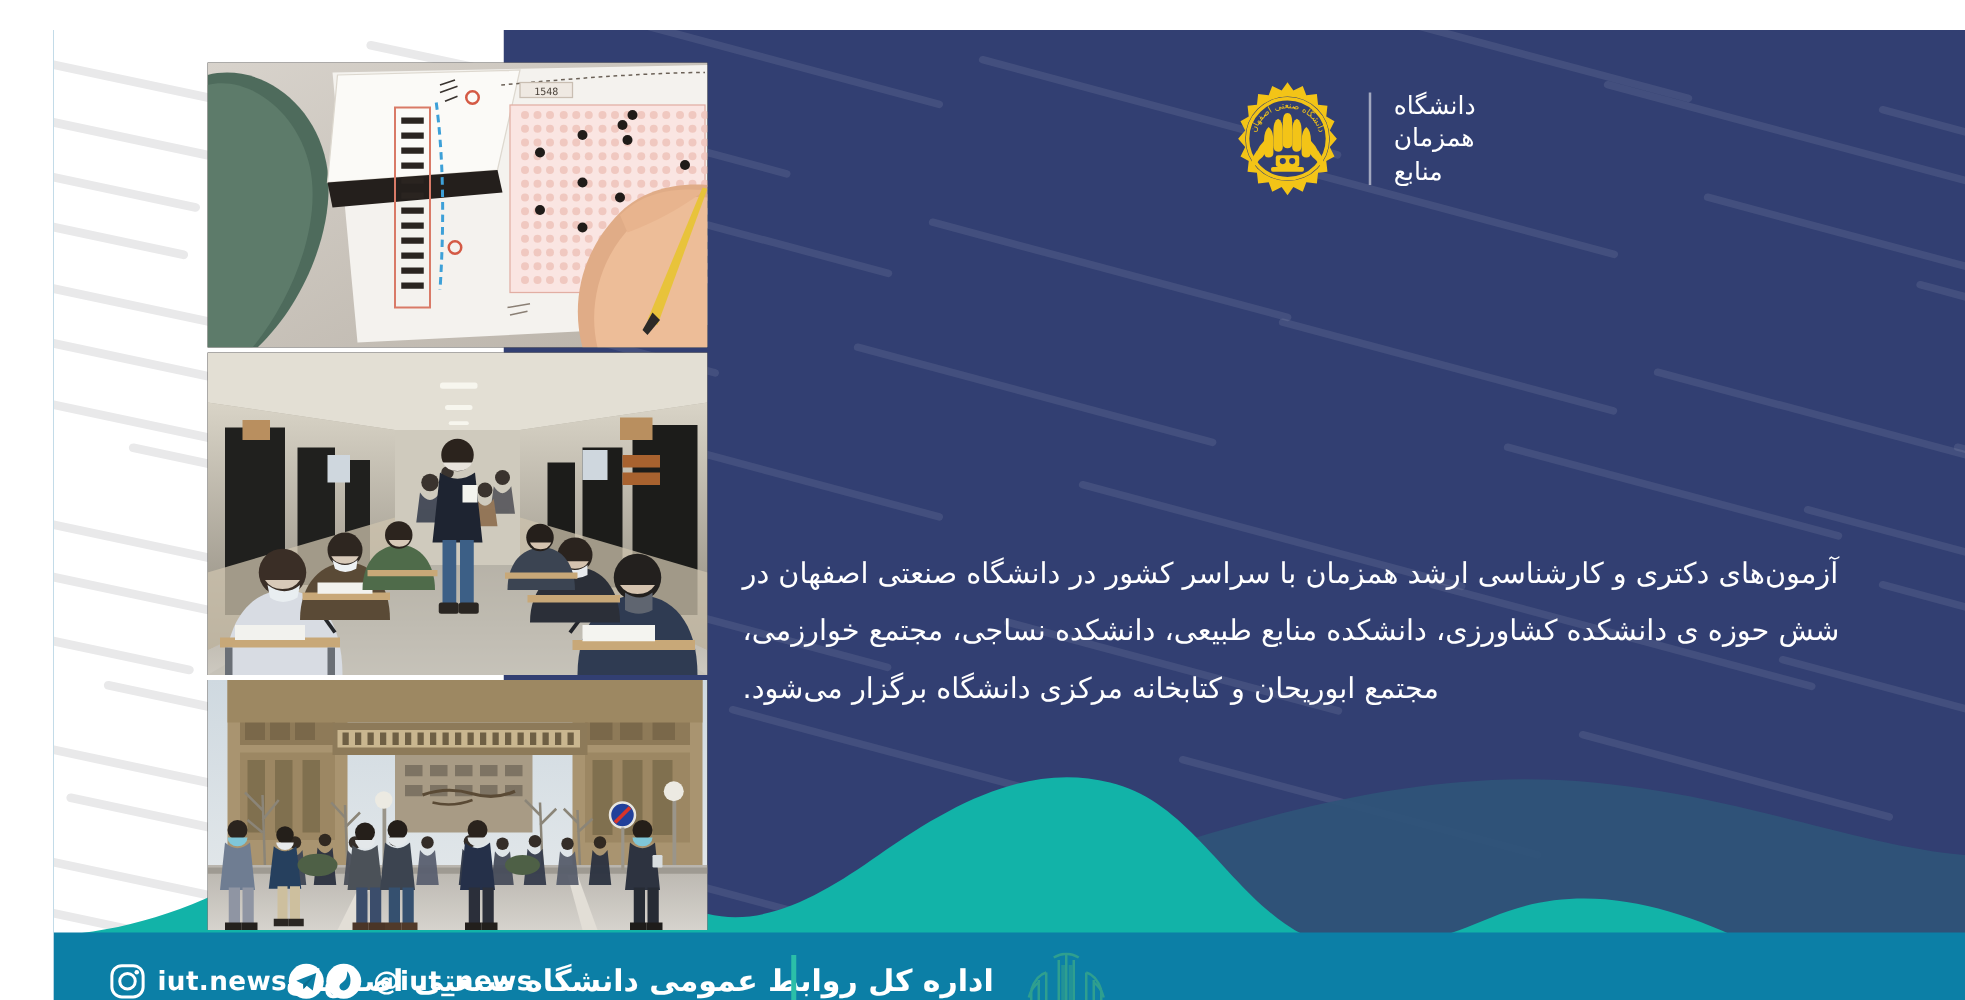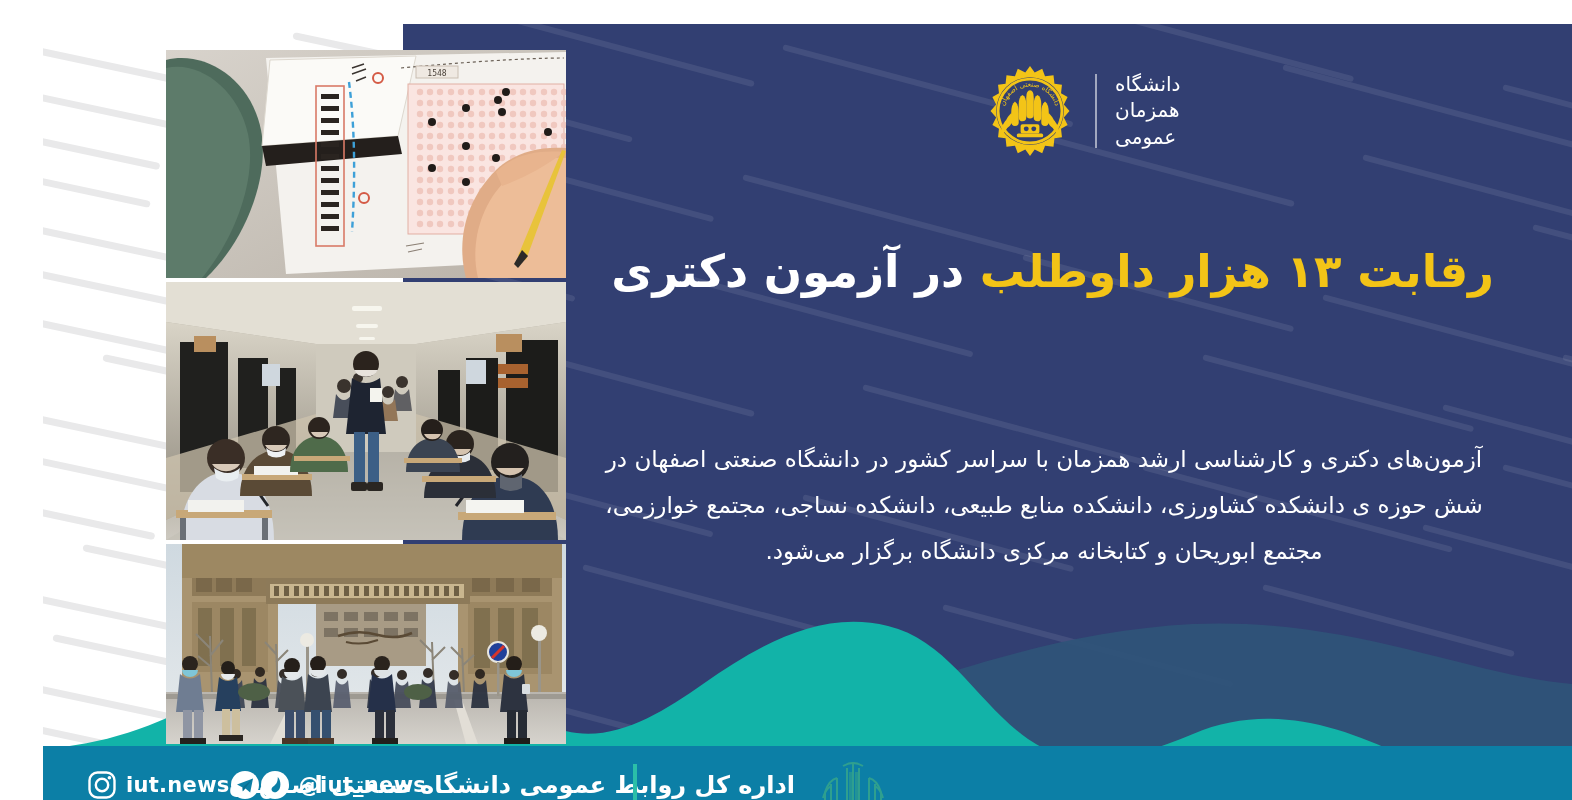--- a/index.html
+++ b/index.html
@@ -58,21 +58,21 @@
   }
   .headline .line{
     font-size:45px;font-weight:bold;line-height:1.42;
     color:#ffffff;white-space:nowrap;
   }
   .hl-yellow{color:#f3c417;}
 
   
   .body-copy{
     position:absolute;right:78px;top:412px;width:900px;
-    text-align:center;direction:rtl;color:#ffffff;
+    text-align:left;direction:rtl;color:#ffffff;
     font-size:23px;line-height:2.0;font-weight:500;z-index:6;
   }
 
   
   .photo{position:absolute;z-index:5;overflow:hidden;background:#444;}
   #photo-exam-sheet{left:123px;top:26px;width:400px;height:228px;}
   #photo-corridor{left:123px;top:258px;width:400px;height:258px;}
   #photo-campus-gate{left:123px;top:520px;width:400px;height:200px;}
 
   .ph-canvas{position:absolute;inset:0;}
@@ -825,26 +825,25 @@
 
       <path id="arcpath" d="M22,52 a28,28 0 0 1 56,0" fill="none"></path>
       <text font-size="7.5" fill="#f3c417" font-family="'DejaVu Sans',sans-serif">
         <textPath href="#arcpath" startOffset="50%" text-anchor="middle">دانشگاه صنعتی اصفهان</textPath>
       </text>
     </svg>
     <div class="logo-sep"></div>
     <div class="logo-words">
       <div>دانشگاه</div>
       <div>همزمان</div>
-      <div>عمومی</div>
+      <div>منابع</div>
     </div>
   </div>
 
   <div class="headline">
-    <div class="line"><span class="hl-yellow">رقابت ۱۳ هزار داوطلب</span><span> در آزمون دکتری</span></div>
   </div>
 
   <div class="body-copy">آزمون‌های دکتری و کارشناسی ارشد همزمان با سراسر کشور در دانشگاه صنعتی اصفهان در شش حوزه ی دانشکده کشاورزی، دانشکده منابع طبیعی، دانشکده نساجی، مجتمع خوارزمی، مجتمع ابوریحان و کتابخانه مرکزی دانشگاه برگزار می‌شود.</div>
 
   <div class="footer">
     <div class="footer-inner">
       <div class="footer-title">اداره کل روابط عمومی دانشگاه صنعتی اصفهان</div>
 
       <svg class="footer-building" viewBox="0 0 92 56">
         <g fill="none" stroke="#2f9f8f" stroke-width="2">

